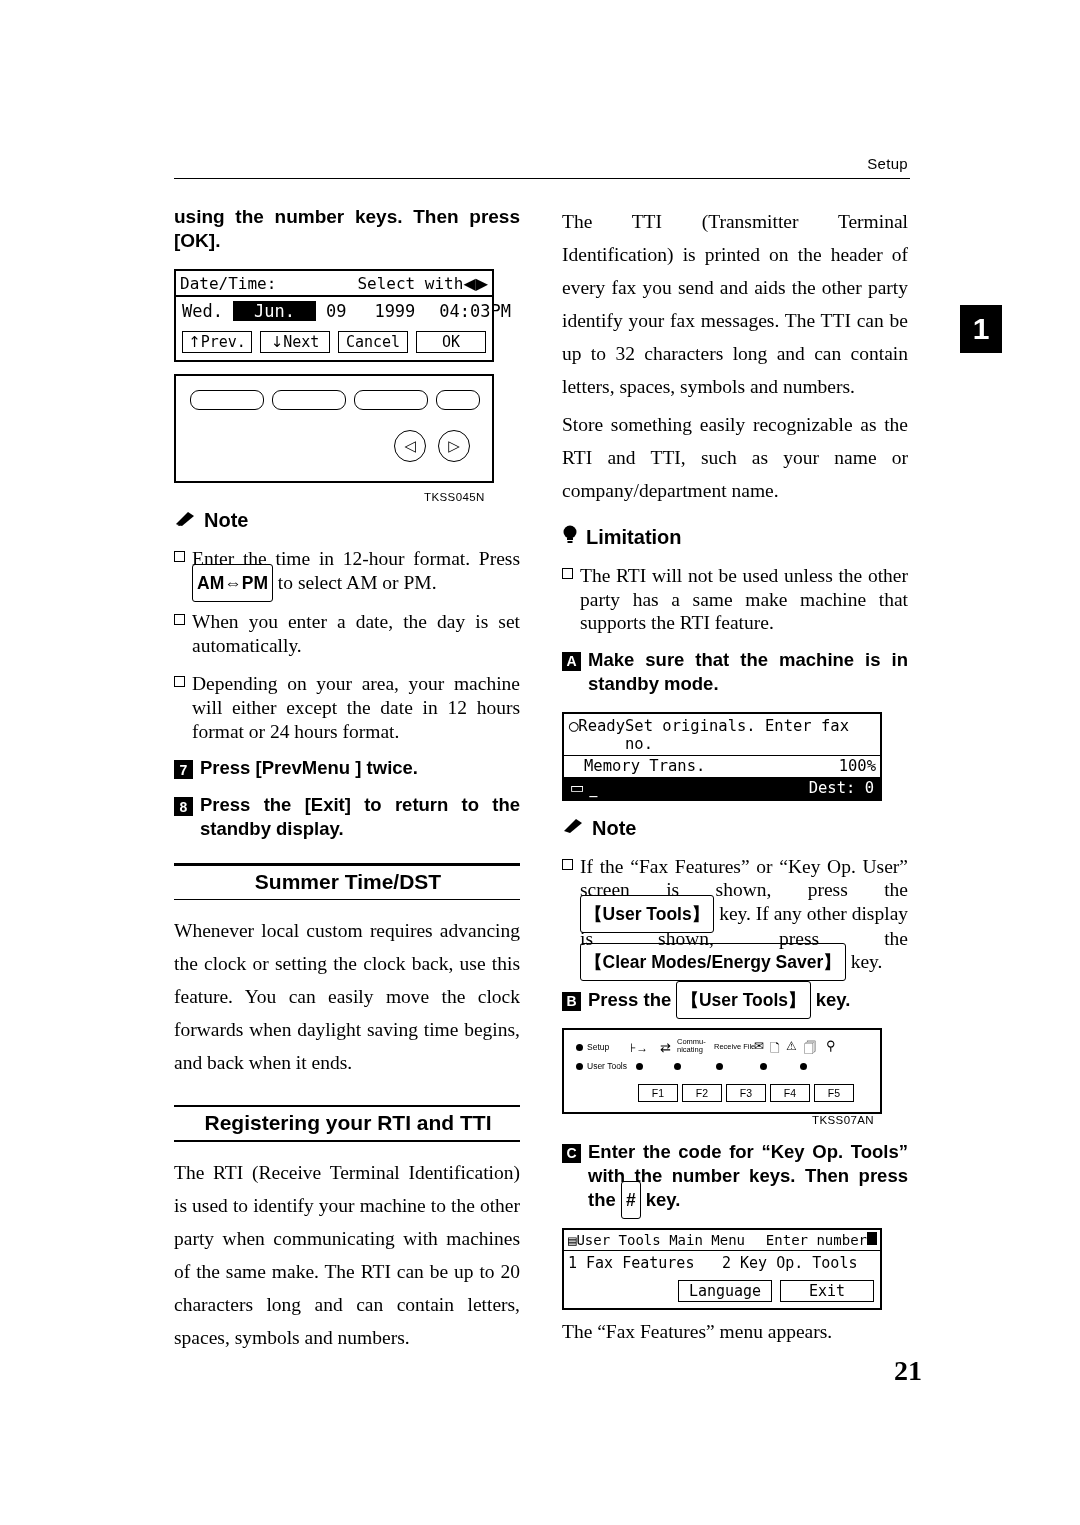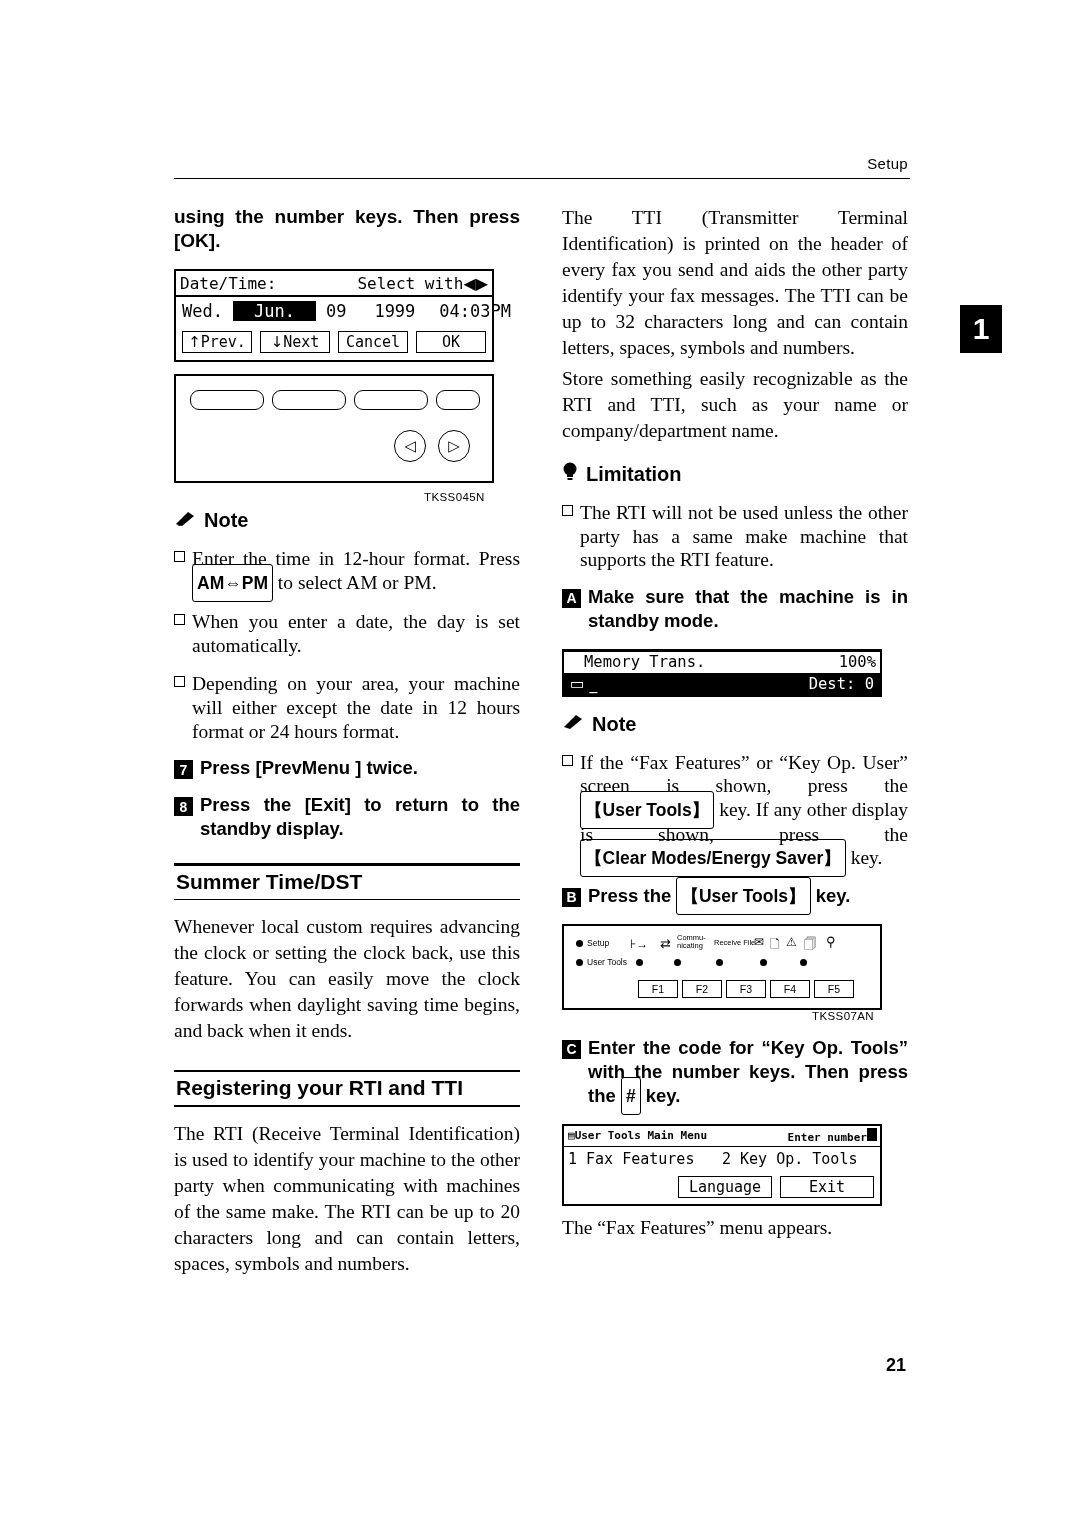--- a/index.html
+++ b/index.html
@@ -22,21 +22,21 @@
     display:flex;align-items:center;justify-content:center;font-size:30px;font-family:"Liberation Sans",sans-serif;font-weight:bold;}
 
   
   .col{position:absolute;width:346px;}
   .col-left{left:174px;top:205px;}
   .col-right{left:562px;top:205px;}
 
   p.body{
     margin:0 0 0 0;
     font-size:19.5px;
-    line-height:26px;
+    line-height:33px;
     text-align:justify;
     text-justify:inter-word;
     hyphens:auto;
   }
   p.body + p.body{margin-top:5px;}
 
   .bold-lead{
     font-family:"Liberation Sans",sans-serif;
     font-weight:bold;
     font-size:19px;
@@ -59,21 +59,21 @@
   
   .icon-head{display:flex;align-items:center;margin-top:16px;margin-bottom:4px;}
   .icon-head .glyph{margin-right:8px;display:inline-block;}
   .icon-head .txt{font-family:"Liberation Sans",sans-serif;font-weight:bold;font-size:20px;}
 
   .bullet-item{display:flex;margin-top:15px;}
   .bullet-item .bl{flex:0 0 auto;width:18px;font-size:13px;line-height:26px;}
   .bullet-item .btxt{flex:1;font-size:19.5px;line-height:23.6px;text-align:justify;}
 
   
-  .sect{margin-top:22px;}
+  .sect{margin-top:22px;text-align:center;}
   .sect .rule-top{height:2.5px;background:#000;}
   .sect h2{
     margin:0;padding:4px 0 5px 2px;
     font-family:"Liberation Sans",sans-serif;font-weight:bold;font-size:21px;
   }
   .sect .rule-bot{height:1.2px;background:#000;}
 
   
   .keycap{
     font-family:"Liberation Sans",sans-serif;font-weight:bold;font-size:17.5px;
@@ -120,29 +120,29 @@
   
   .keypanel{width:316px;height:82px;border:2px solid #000;background:#fff;position:relative;
      font-family:"Liberation Sans",sans-serif;}
   .kp-dot{position:absolute;width:7px;height:7px;border-radius:50%;background:#000;}
   .kp-lab{position:absolute;font-size:8.5px;}
   .fkey{position:absolute;top:54px;width:38px;height:16px;border:1.4px solid #000;
      display:flex;align-items:center;justify-content:center;font-size:10.5px;}
 
   
   .lcd-menu{width:316px;font-family:"DejaVu Sans Mono",monospace;}
-  .lcd-menu .m1{display:flex;justify-content:space-between;align-items:center;font-size:11px;padding:2px 3px 2px 4px;font-weight:bold;}
+  .lcd-menu .m1{display:flex;justify-content:space-between;align-items:center;font-size:14px;padding:2px 3px 2px 4px;}
   .lcd-menu .m1 .blk{width:10px;height:13px;background:#000;display:inline-block;}
   .lcd-menu .m2{display:flex;font-size:15px;padding:3px 4px 4px 4px;border-top:1.5px solid #000;}
   .lcd-menu .m3{display:flex;gap:8px;justify-content:flex-end;padding:4px 6px 6px 6px;}
   .lcd-menu .m3 .lcd-btn{flex:0 0 92px;}
 
   .caption-after{font-size:19.5px;line-height:23.6px;margin-top:10px;}
 
-  .pagenum{position:absolute;right:174px;top:1355px;font-family:Liberation Sans, sans-serif;font-weight:bold;font-size:18px;}
+  .pagenum{position:absolute;right:158px;top:1355px;font-family:Liberation Serif, serif;font-weight:bold;font-size:28px;}
 
   .sq{display:inline-block;width:9px;height:9px;border:1.4px solid #000;vertical-align:2px;}
 </style>
 </head>
 <body>
 
 <div class="page">
 
   <div class="running-head">Setup</div>
   <div class="header-rule"></div>
@@ -275,20 +275,24 @@
       <span class="btxt">The RTI will not be used unless the other party has a same make machine that supports the RTI feature.</span>
     </div>
 
     <div class="step">
       <div class="step-num">A</div>
       <div class="step-text">Make sure that the machine is in standby mode.</div>
     </div>
 
     <div class="fig">
       <div class="lcd lcd-ready">
+        <div class="r1">
+          <span>◯<span>Ready</span></span>
+          <span>Set originals. Enter fax no.</span>
+        </div>
         <div class="r2">
           <span>Memory Trans.</span>
           <span>100%</span>
         </div>
         <div class="r3">
           <span style="font-family:'DejaVu Sans',sans-serif">▭ _</span>
           <span><span>Dest:</span> <span>0</span></span>
         </div>
       </div>
     </div>

